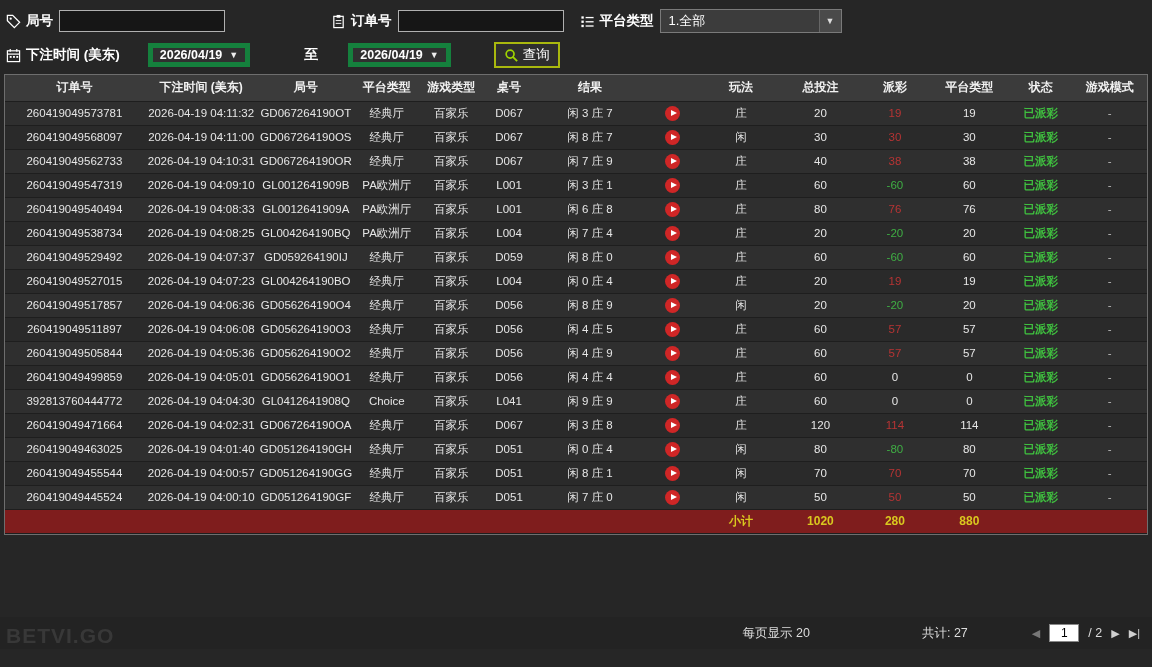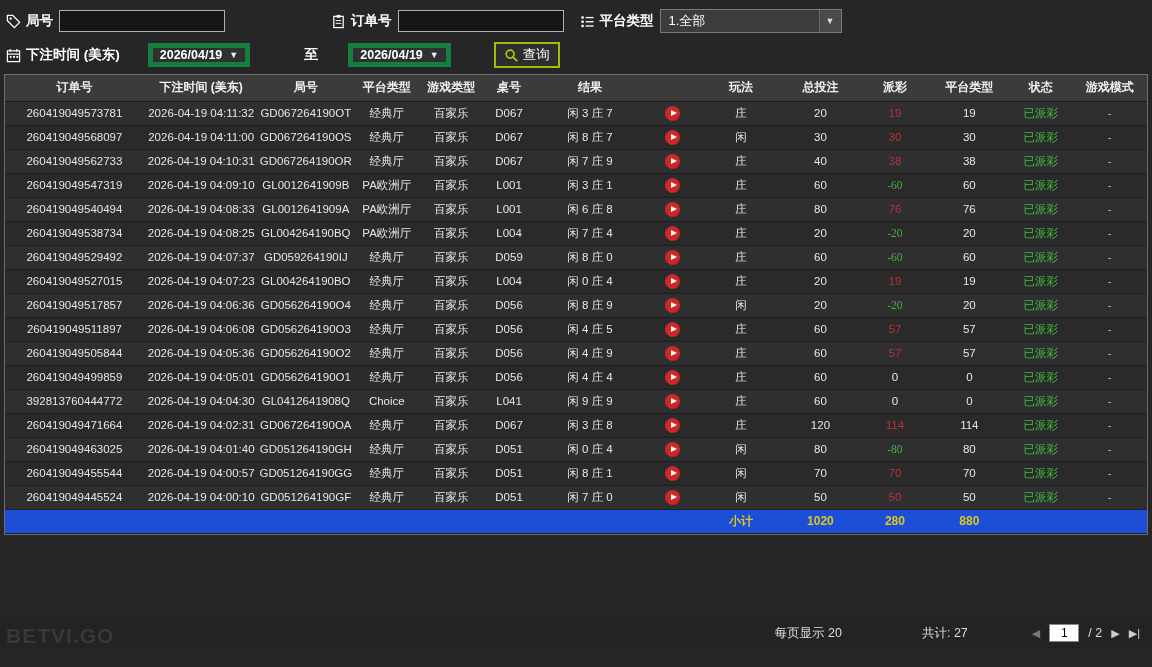--- a/index.html
+++ b/index.html
@@ -30,38 +30,38 @@
     font-size:13.5px; font-weight:normal; display:flex; align-items:center; gap:4px; padding:0 8px; cursor:pointer; }
 
   
   .table-wrap { margin:0 4px; border:1px solid #6e6e6e; background:#2a2a2a; }
   table { width:100%; border-collapse:collapse; table-layout:fixed; font-size:11.5px; }
   thead th { background:#3b3b3b; height:26px; font-size:12px; color:#f2f2f2; font-weight:bold;
     text-align:center; white-space:nowrap; overflow:hidden; border-bottom:1px solid #1e1e1e; }
   tbody td { height:24px; text-align:center; border-bottom:1px solid #1e1e1e; white-space:nowrap; overflow:hidden; }
   tbody tr:nth-child(odd)  { background:#2f2f2f; }
   tbody tr:nth-child(even) { background:#2a2a2a; }
-  td.pos { color:#b73434; } td.neg { color:#3fae44;font-family:Liberation Serif, serif; } td.zero { color:#e6e6e6; }
-  td.status-paid { color:#3fbf3f; }
+  td.pos { color:#b73434; } td.neg { color:#3fae44; } td.zero { color:#e6e6e6; }
+  td.status-paid { color:#3fbf3f;font-weight:bold; }
   td.mode-cell { color:#bbb; }
-  .sum-row td { color:#d9c81f; font-weight:bold; background:#1d4ed8; font-size:12px; }
+  .sum-row td { color:#d9c81f; font-weight:bold; background:#7f1d1d; font-size:12px; }
   .play-icon { display:inline-flex; width:15px; height:15px; border-radius:50%; background:#cf2626;
     align-items:center; justify-content:center; cursor:pointer; vertical-align:middle; }
   .play-tri { width:0; height:0; border-left:6px solid #fff; border-top:3.5px solid transparent;
     border-bottom:3.5px solid transparent; margin-left:2px; }
 
   .w-order{width:138px}.w-time{width:114px}.w-round{width:94px}.w-platform{width:67px}
   .w-game{width:61px}.w-table{width:54px}.w-result{width:107px}.w-replay{width:57px}
   .w-play{width:79px}.w-total{width:79px}.w-payout{width:69px}.w-valid{width:79px}
   .w-status{width:63px}.w-mode{width:74px}
 
   
   .footer { margin-top:auto; height:32px; display:flex; align-items:center; justify-content:flex-end;
     padding:0 12px; font-size:12.5px; color:#ddd; position:relative; background:#232323; }
-  .per-page { margin-right:80px; }
+  .per-page { margin-right:112px; }
   .total-count { margin-right:64px; }
   .pager { display:flex; align-items:center; gap:9px; }
   .pg-arrow { cursor:pointer; font-size:11px; color:#cfcfcf; }
   .pg-arrow.disabled { color:#777; }
   .page-box { width:30px; height:18px; background:#fff; color:#000; border:1px solid #888;
     text-align:center; font-size:12px; outline:none; }
   .watermark { position:absolute; left:6px; bottom:1px; font-size:21px; font-weight:bold;
     letter-spacing:1px; color:rgba(170,170,170,0.16); pointer-events:none; }
 </style>
 </head>

